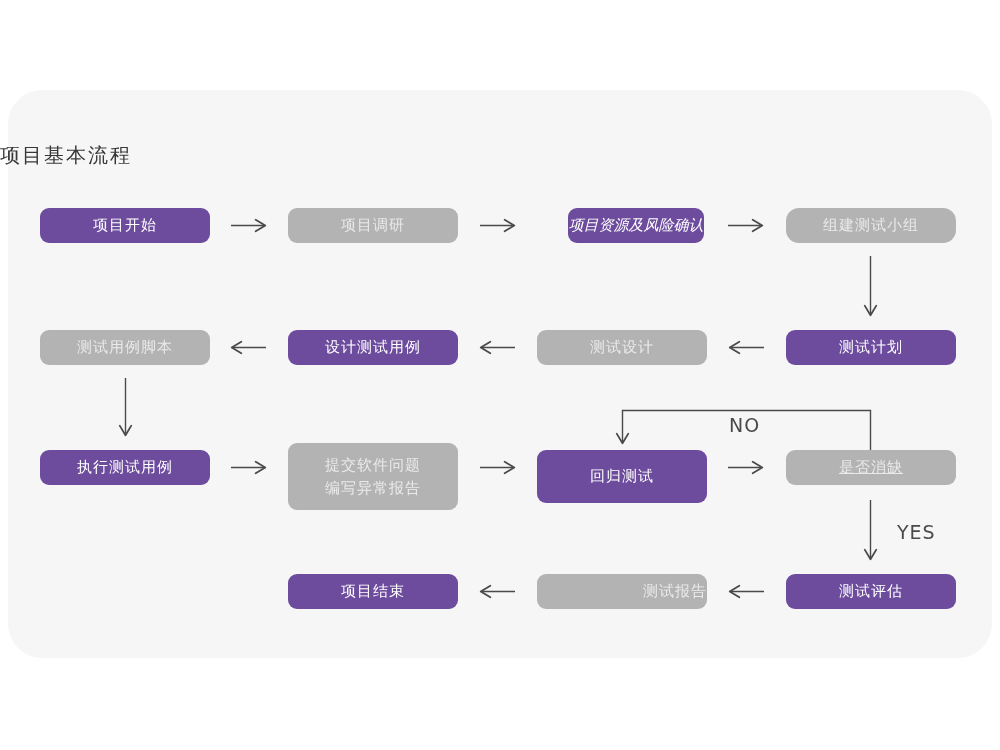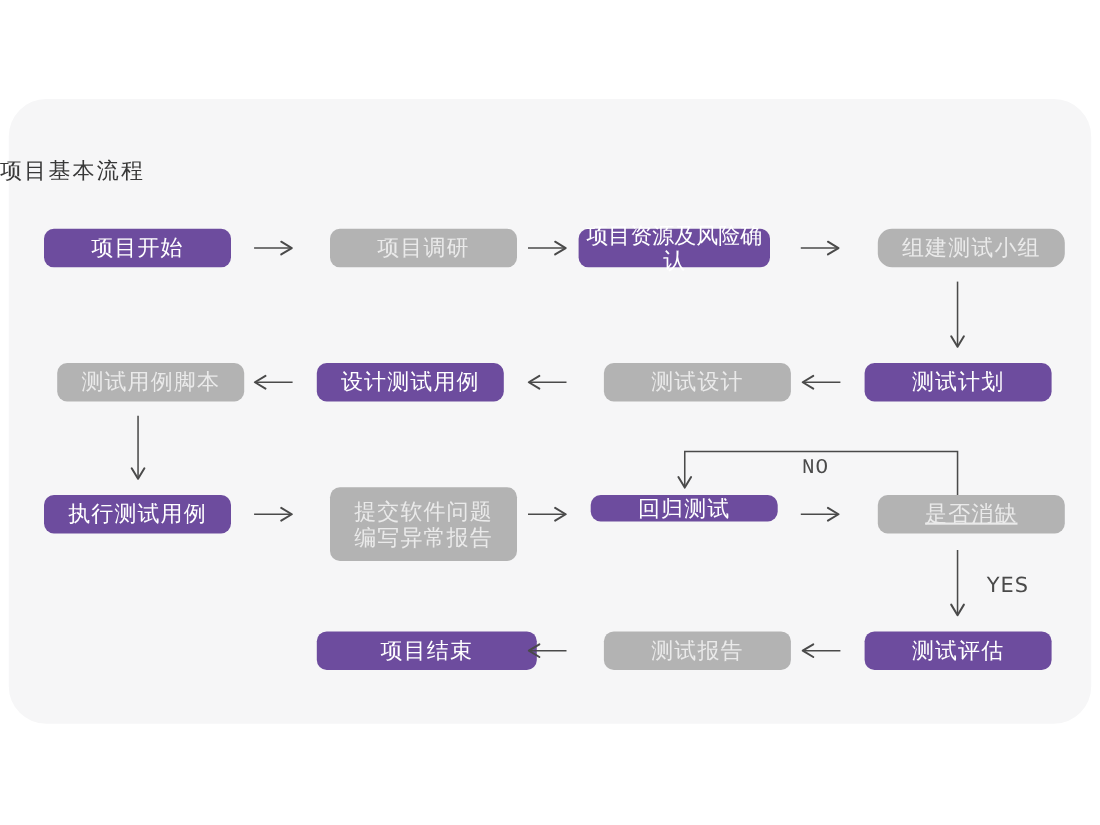--- a/index.html
+++ b/index.html
@@ -34,68 +34,67 @@
     letter-spacing: 2px;
     color: var(--title-text, #383838);
   }
   .node {
     position: absolute;
     display: flex;
     flex-direction: column;
     align-items: center;
     justify-content: center;
     border-radius: 9px;
-    font-size: 20px;
+    font-size: 15px;
     line-height: 23px;
     letter-spacing: 1px;
     text-align: center;
     box-sizing: border-box;
   }
   .node.purple {
     background: var(--purple, #6d4c9e);
     color: var(--node-text-on-purple, #ffffff);
   }
   .node.gray {
     background: var(--gray, #b3b3b3);
     color: var(--node-text-on-gray, #eaeaea);
-    margin-left: 12px;
   }
   .arrow-layer {
     position: absolute;
     left: 0;
     top: 0;
     width: 1000px;
     height: 750px;
     pointer-events: none;
   }
   .branch-label {
     position: absolute;
     font-size: 19px;
     letter-spacing: 1px;
     color: var(--arrow, #4a4a4a);
   }
-  .branch-label.no  { left: 729px; top: 414px; font-family: Liberation Mono, monospace; }
+  .branch-label.no  { left: 729px; top: 414px; }
   .branch-label.yes { left: 878px; top: 521px; margin-left: 19px; }
 </style>
 </head>
 <body>
 
 <div class="stage">
 
   <div class="card"></div>
 
   <div class="diagram-title">项目基本流程</div>
 
   <div class="node purple" style="left:40px;  top:208px; width:170px; height:35px;">
     <span>项目开始</span>
   </div>
   <div class="node gray" style="left:288px; top:208px; width:170px; height:35px;">
     <span>项目调研</span>
   </div>
-  <div class="node purple" style="left:526px; top:208px; width:174px; height:35px; letter-spacing:0;">
+  <div class="node purple" style="left:568px; top:208px; width:136px; height:35px; letter-spacing:0;font-style:italic;">
     <span>项目资源及风险确认</span>
   </div>
   <div class="node gray" style="left:786px; top:208px; width:170px; height:35px;border-radius:13px;">
     <span>组建测试小组</span>
   </div>
 
   <div class="node gray" style="left:40px;  top:330px; width:170px; height:35px;">
     <span>测试用例脚本</span>
   </div>
   <div class="node purple" style="left:288px; top:330px; width:170px; height:35px;">
@@ -108,31 +107,31 @@
     <span>测试计划</span>
   </div>
 
   <div class="node purple" style="left:40px;  top:450px; width:170px; height:35px;">
     <span>执行测试用例</span>
   </div>
   <div class="node gray" style="left:288px; top:443px; width:170px; height:67px;">
     <span>提交软件问题</span>
     <span>编写异常报告</span>
   </div>
-  <div class="node purple" style="left:537px; top:450px; width:170px; height:24px;">
+  <div class="node purple" style="left:537px; top:450px; width:170px; height:53px;">
     <span>回归测试</span>
   </div>
   <div class="node gray" style="left:786px; top:450px; width:170px; height:35px;text-decoration:underline;">
     <span>是否消缺</span>
   </div>
 
-  <div class="node purple" style="left:288px; top:574px; width:200px; height:35px;">
+  <div class="node purple" style="left:288px; top:574px; width:170px; height:35px;">
     <span>项目结束</span>
   </div>
-  <div class="node gray" style="left:537px; top:574px; width:170px; height:35px;">
+  <div class="node gray" style="left:537px; top:574px; width:170px; height:35px;align-items:flex-end;">
     <span>测试报告</span>
   </div>
   <div class="node purple" style="left:786px; top:574px; width:170px; height:35px;">
     <span>测试评估</span>
   </div>
 
   <div class="branch-label no">NO</div>
   <div class="branch-label yes">YES</div>
 
   <svg class="arrow-layer" width="1000" height="750" viewBox="0 0 1000 750" xmlns="http://www.w3.org/2000/svg">

